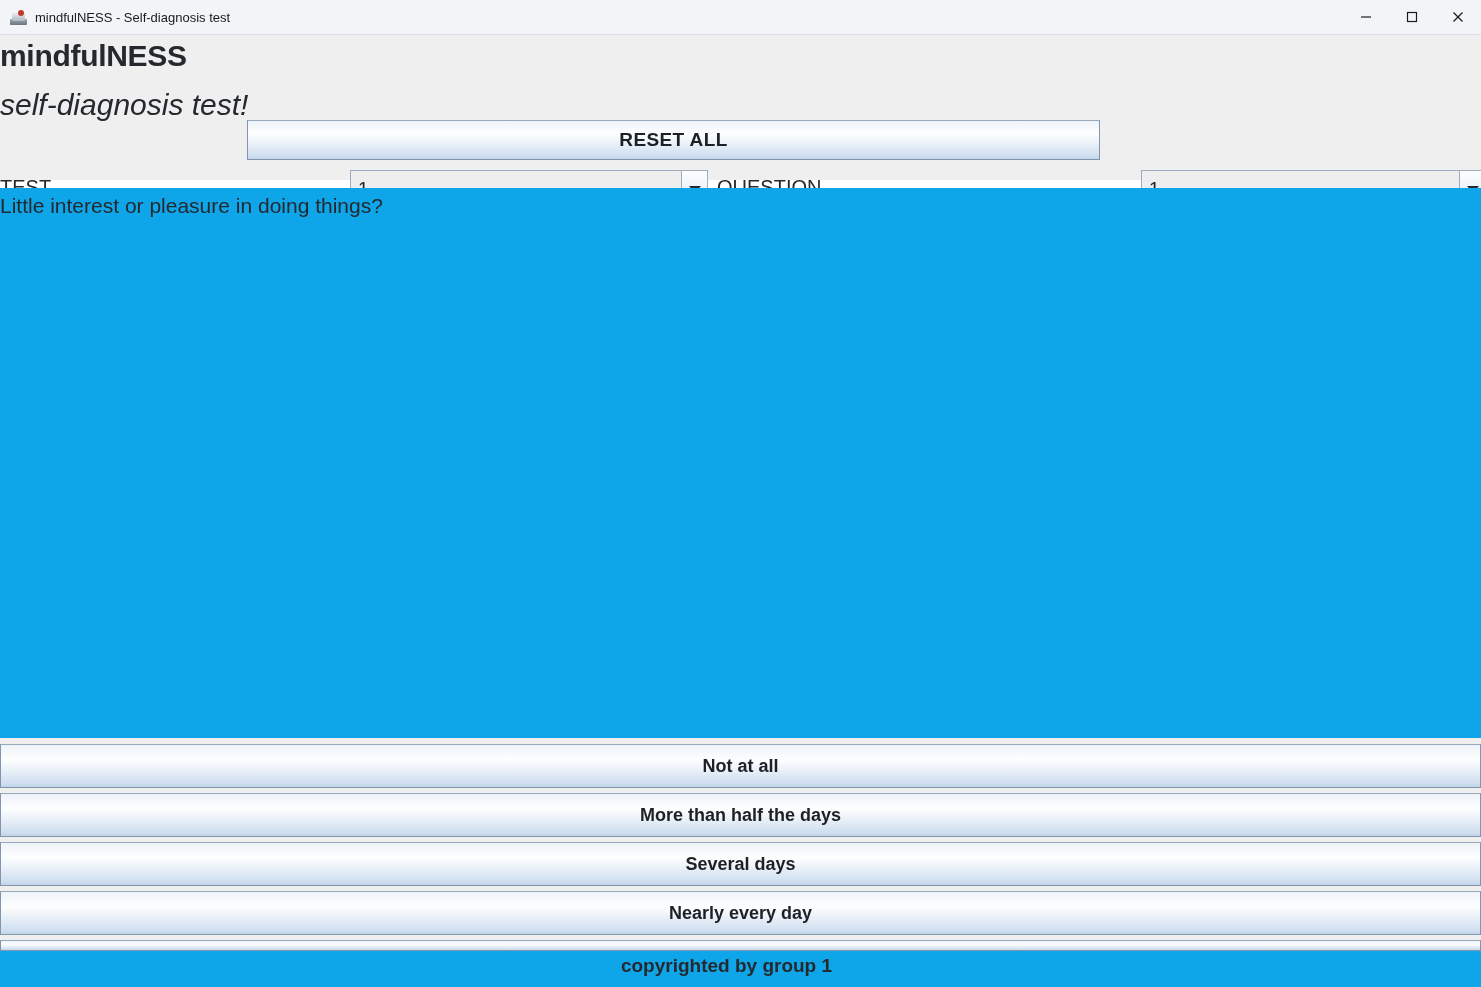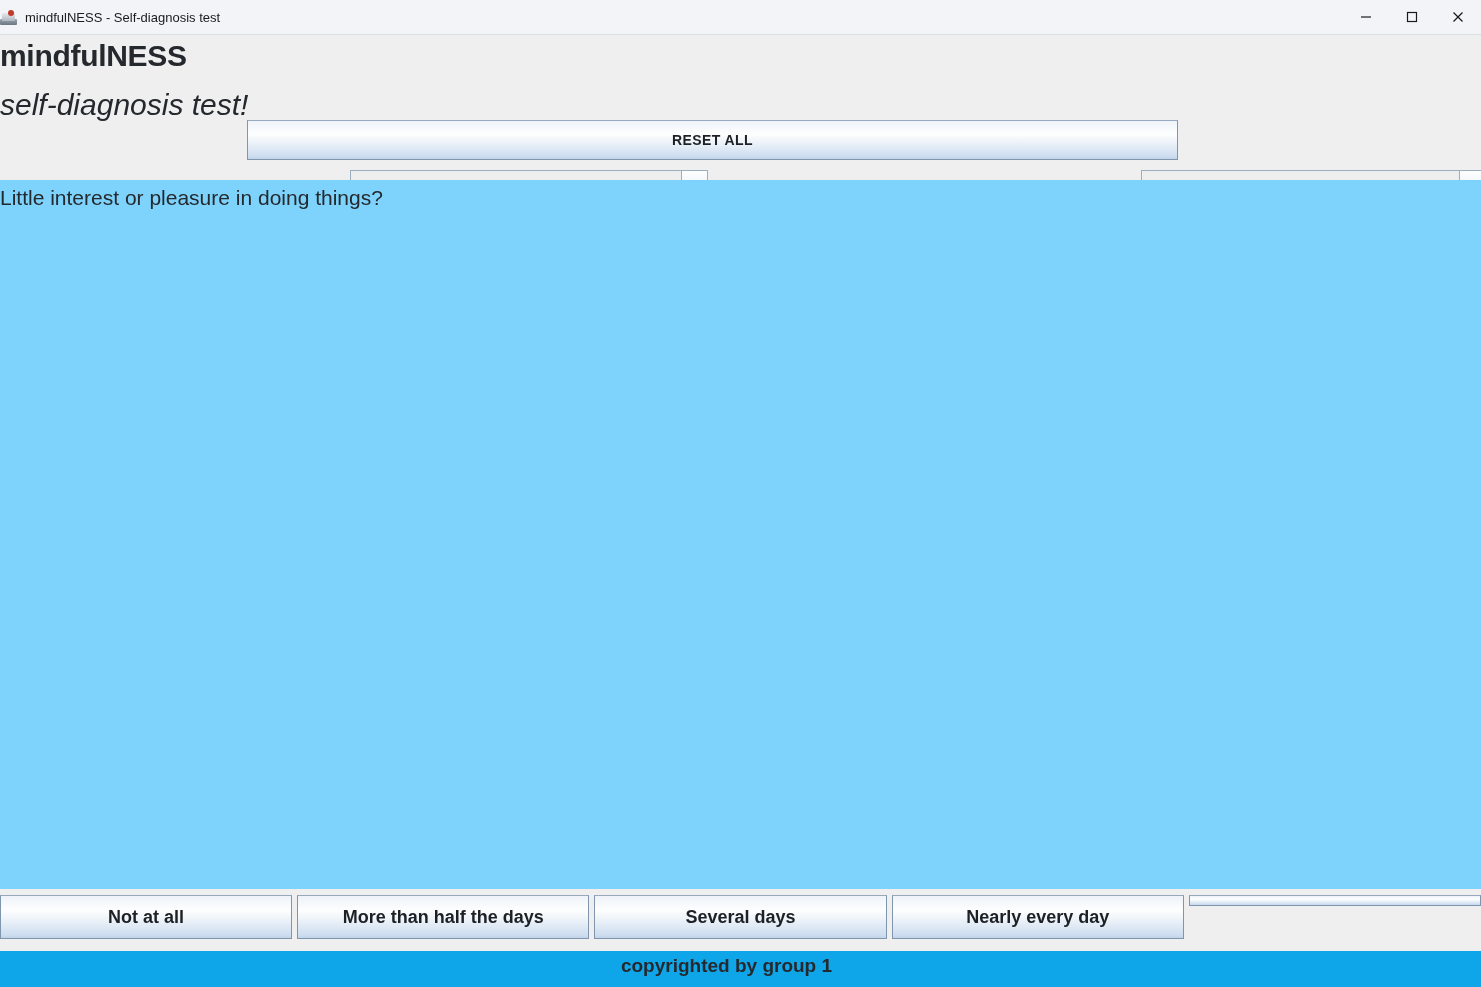--- a/index.html
+++ b/index.html
@@ -31,20 +31,21 @@
     flex: 0 0 34px;
     background: #f2f4f7;
     border-bottom: 1px solid #dcdfe3;
     display: flex;
     align-items: center;
     position: relative;
   }
   #titlebar-left {
     display: flex;
     align-items: center;
+    padding-left: 10px;
     gap: 8px;
   }
   .app-icon {
     width: 17px;
     height: 17px;
     position: relative;
     flex: 0 0 17px;
   }
   .app-icon .ic-base {
     position: absolute;
@@ -135,23 +136,23 @@
     align-items: center;
     justify-content: center;
     cursor: default;
     user-select: none;
   }
 
   #reset-all {
     position: absolute;
     left: 247px;
     top: 85px;
-    width: 931px;
+    width: 853px;
     height: 40px;
-    font-size: 14px;
+    font-size: 19px;
     letter-spacing: 0.4px;
   }
   #log-out {
     position: absolute;
     left: 1331px;
     top: 36px;
     width: 150px;
     height: 40px;
     font-size: 19px;
     letter-spacing: 0.4px;
@@ -226,39 +227,41 @@
   }
   #combo-question {
     left: 1141px;
     top: 135px;
     width: 345px;
   }
 
   
   #content {
     flex: 1 1 auto;
-    background: #7dd3fc;
-    position: relative;
+    background: #0ea5e9;
+    position: relative;
+    margin-top: 8px;
   }
   #question-text {
     position: absolute;
     left: 0px;
     top: 7px;
     font-size: 21px;
     color: #25292e;
     line-height: 1;
     white-space: nowrap;
   }
 
   
   #answers {
     flex: 0 0 auto;
     background: #efefef;
-    padding: 6px 0 12px 0;
-    display: flex;
+    padding: 6px 0 0 0;
+    display: flex;
+    flex-direction: column;
     gap: 5px;
   }
   .answer-btn {
     height: 44px;
     width: 1481px;
     font-size: 18px;
   }
   .answer-btn.slim {
     height: 11px;
     font-size: 0;

